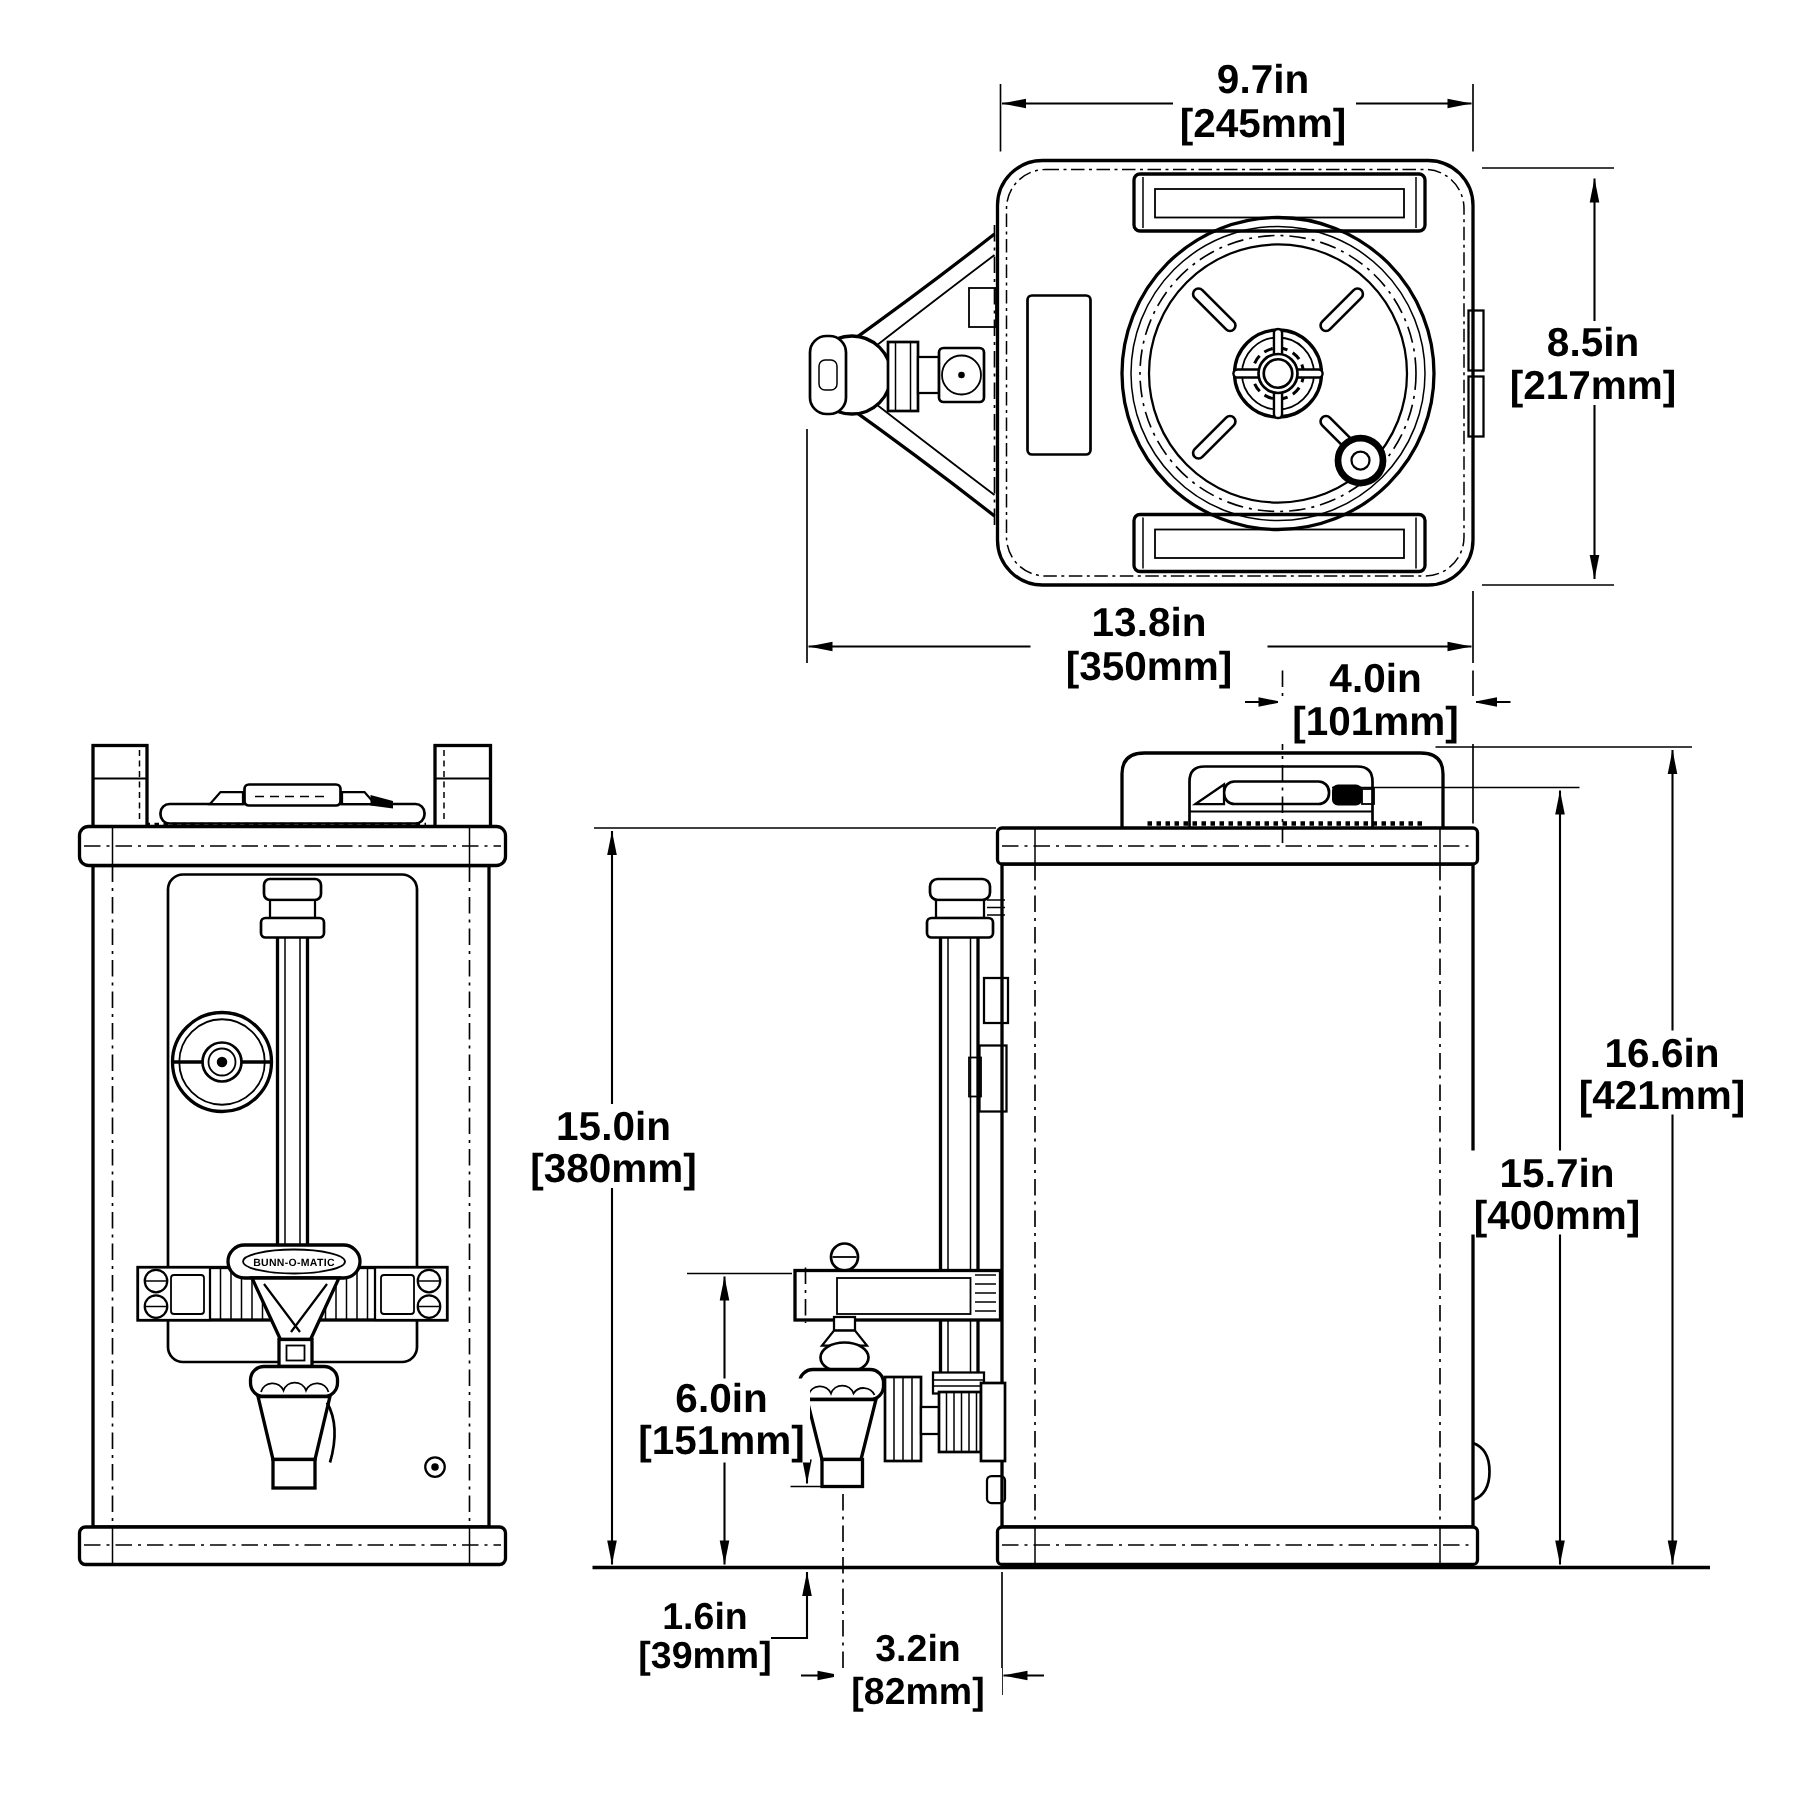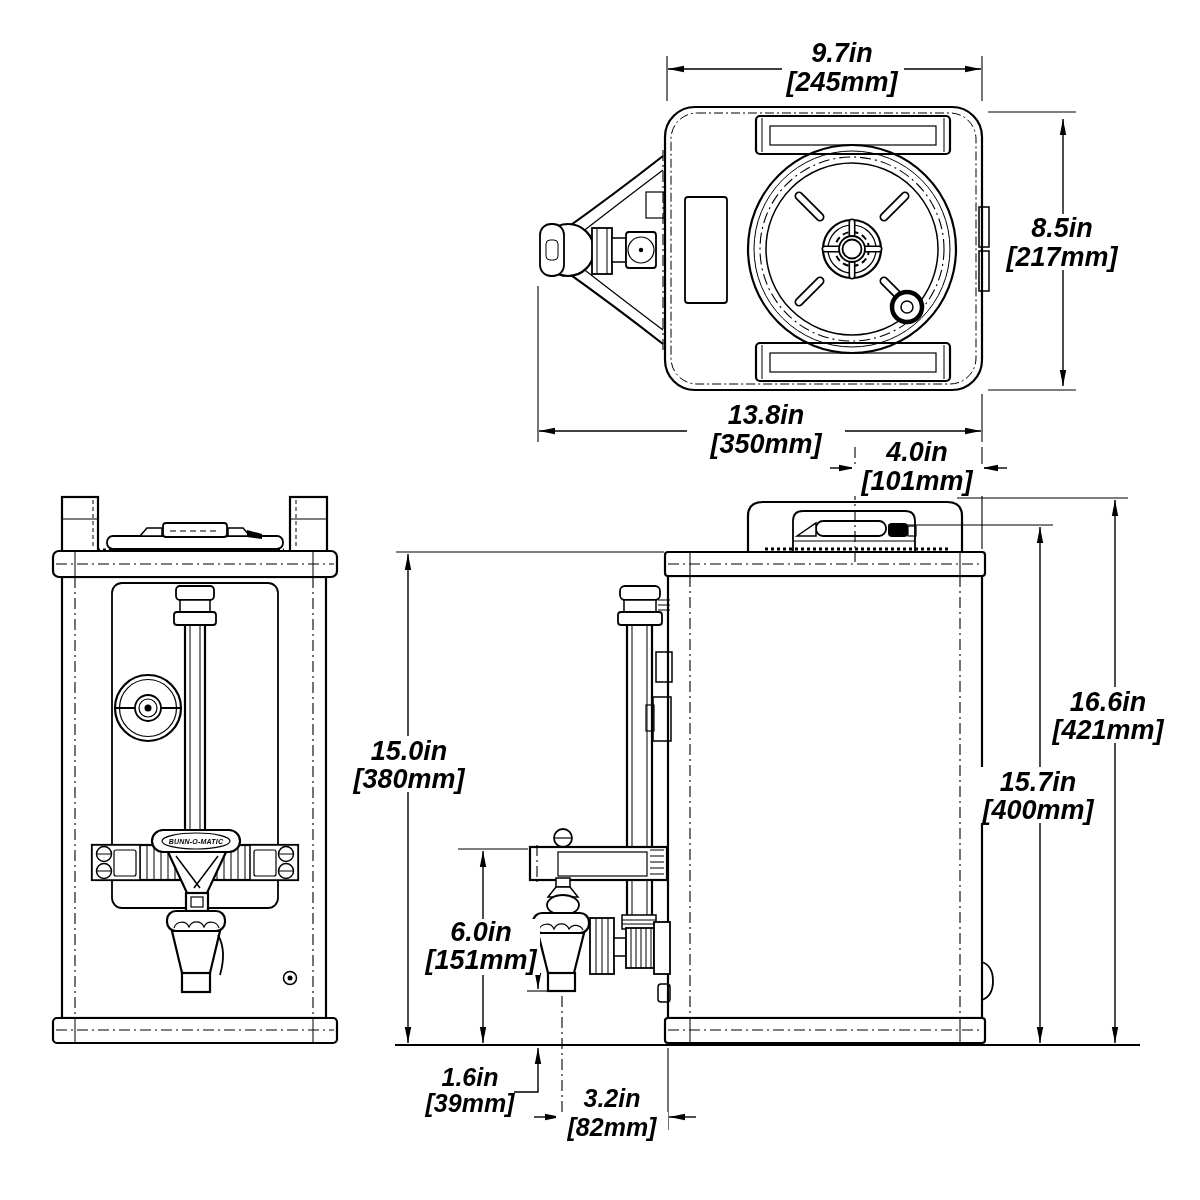--- a/index.html
+++ b/index.html
@@ -1,16 +1,16 @@
 <!DOCTYPE html>
 <html><head>
 <meta charset="utf-8">
 <style>
   html,body{margin:0;padding:0;background:#ffffff;}
-  .page{width:1200px;height:1200px;background:#ffffff;position:relative;overflow:hidden;font-style:italic;}
+  .page{width:1200px;height:1200px;background:#ffffff;position:relative;overflow:hidden;}
   svg{display:block;}
   text{font-family:"Liberation Sans","DejaVu Sans",sans-serif;font-weight:700;fill:#000;}
   .dim-txt{font-size:27px;}
   .dim-txt-sm{font-size:25px;}
   .brand-txt{font-size:7px;font-weight:700;letter-spacing:.2px;}
   .ln{stroke:#000;fill:none;}
   .w2{stroke-width:2.2;}
   .w18{stroke-width:1.8;}
   .w15{stroke-width:1.5;}
   .w12{stroke-width:1.2;}

